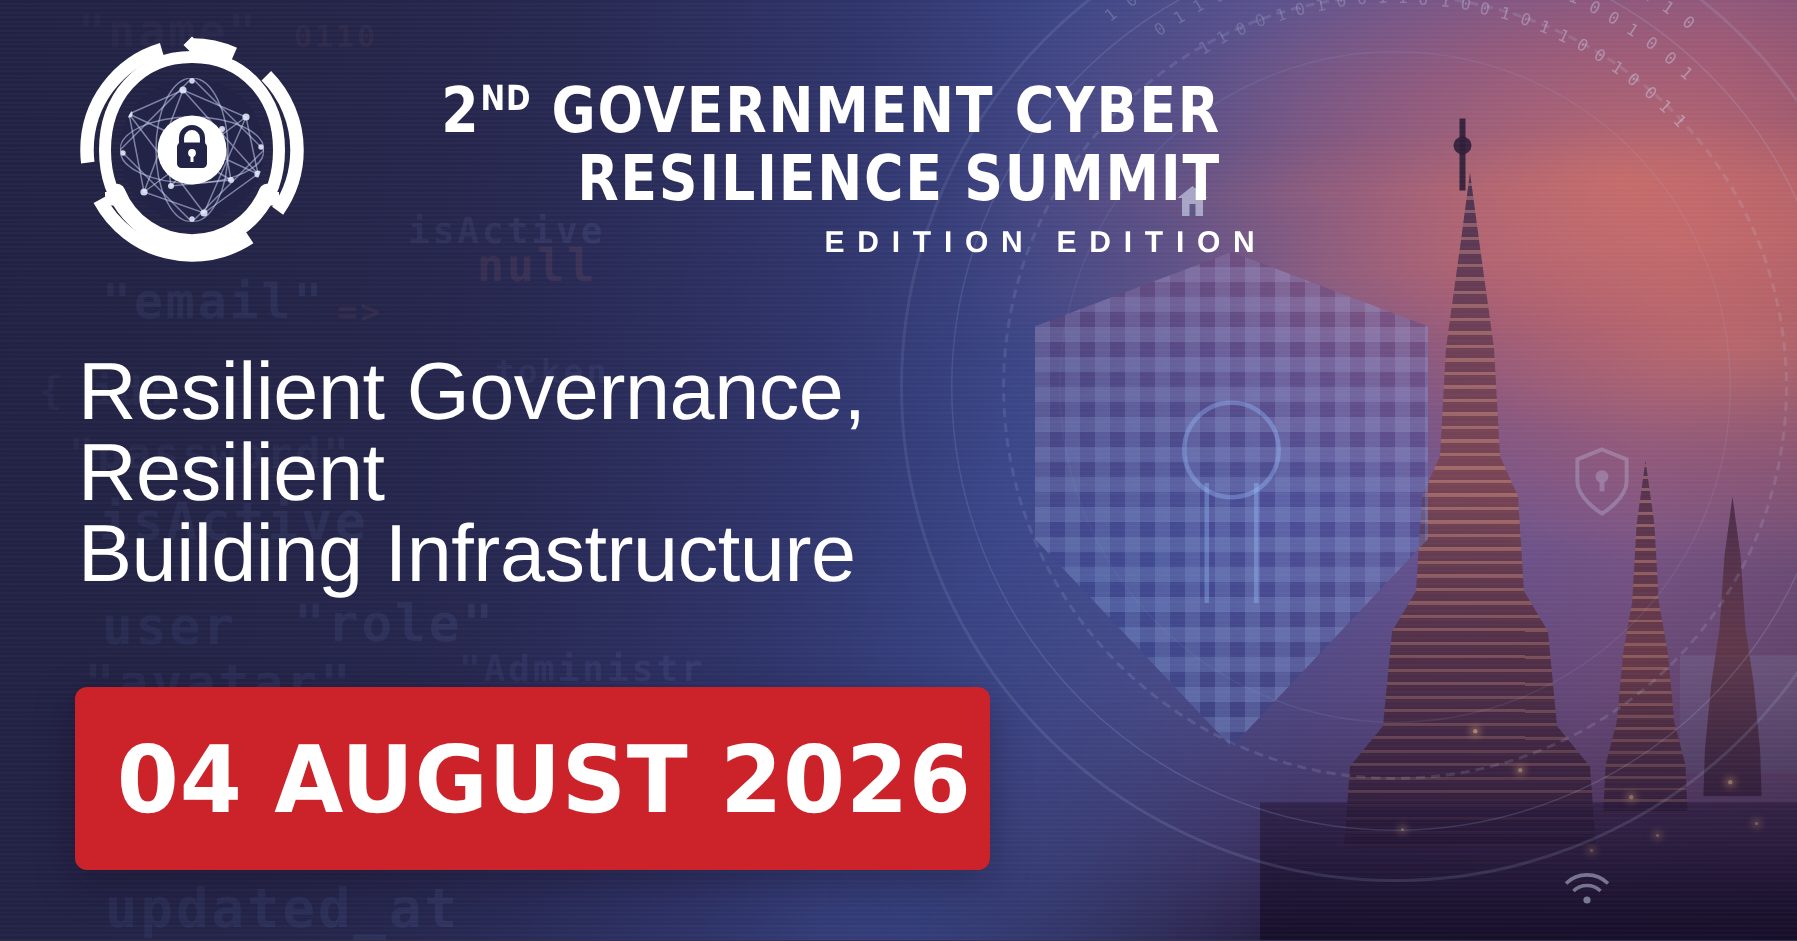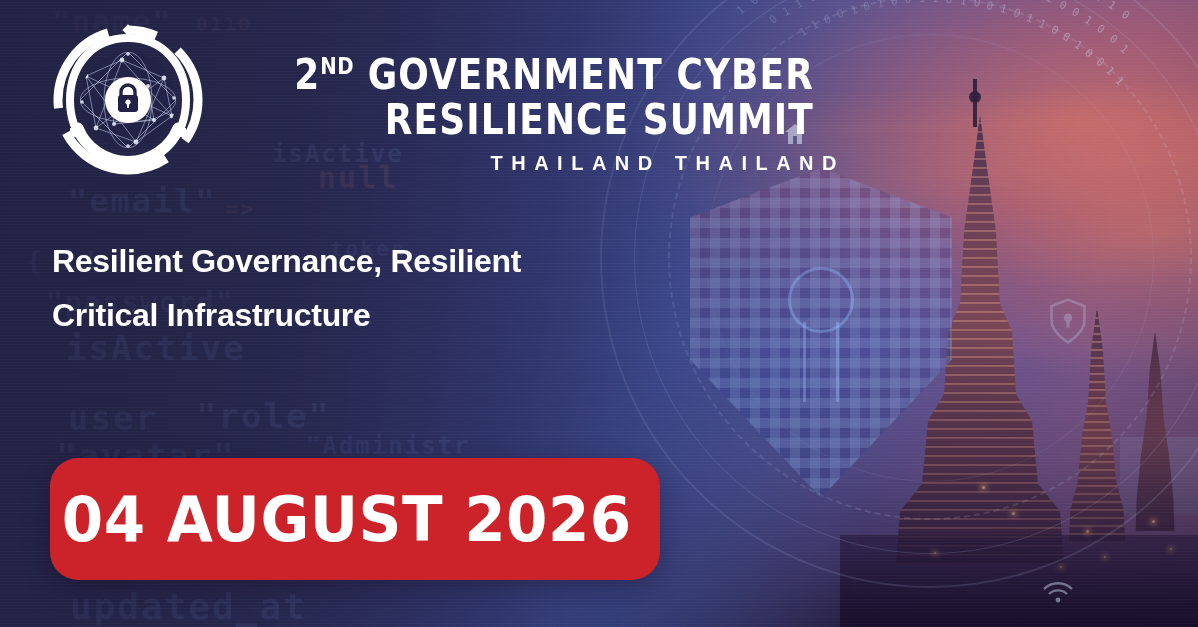--- a/index.html
+++ b/index.html
@@ -286,22 +286,22 @@
     letter-spacing:8.5px;
     color:#ffffff;
     white-space:nowrap;
   }
 
   
   .headline {
     position:absolute;
     left:52px; top:234px;
     width:680px;
-    font-size:32px;
-    font-weight:700;
+    font-size:54px;
+    font-weight:400;
     line-height:54px;
     color:#ffffff;
     letter-spacing:-0.3px;
   }
   .headline-l2 { display:block; }
 
   .subhead {
     position:absolute;
     left:52px; top:356px;
     font-size:28px;
@@ -310,24 +310,24 @@
     letter-spacing:.1px;
     white-space:nowrap;
   }
 
   
   .date-pill {
     position:absolute;
     left:50px; top:458px;
     width:610px; height:122px;
     background:#cc2229;
-    border-radius:28px;
+    border-radius:8px;
     display:flex;
     align-items:center;
-    justify-content:flex-start;
+    justify-content:flex-end;
     box-shadow:0 8px 26px rgba(20,10,30,.34);
   }
   .date-text {
     font-family:"DejaVu Sans","Liberation Sans", sans-serif;
     font-weight:700;
     font-size:62px;
     letter-spacing:.5px;
     color:#ffffff;
     white-space:nowrap;
     transform:scaleX(.96);
@@ -519,26 +519,26 @@
         <rect x="125" y="104" width="9" height="9" fill="#ffffff"></rect>
       </svg>
     </div>
 
     <div class="lockup">
       <div class="title-line">
         <span class="ordinal"><span>2</span><sup>ND</sup></span>
         <span>GOVERNMENT CYBER</span>
       </div>
       <div class="title-line">RESILIENCE SUMMIT</div>
-      <div class="edition">THAILAND THAILAND</div>
+      <div class="edition">EDITION EDITION</div>
     </div>
 
     <div class="headline">
       <span>Resilient Governance, Resilient</span>
-      <span class="headline-l2">Critical Infrastructure</span>
+      <span class="headline-l2">Building Infrastructure</span>
     </div>
 
 
     <div class="date-pill">
       <span class="date-text">04 AUGUST 2026</span>
     </div>
 
   </div>
 </div>
 

